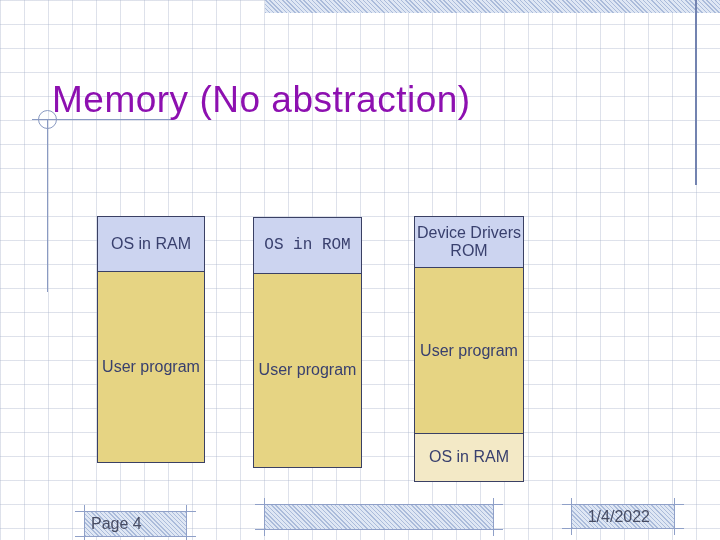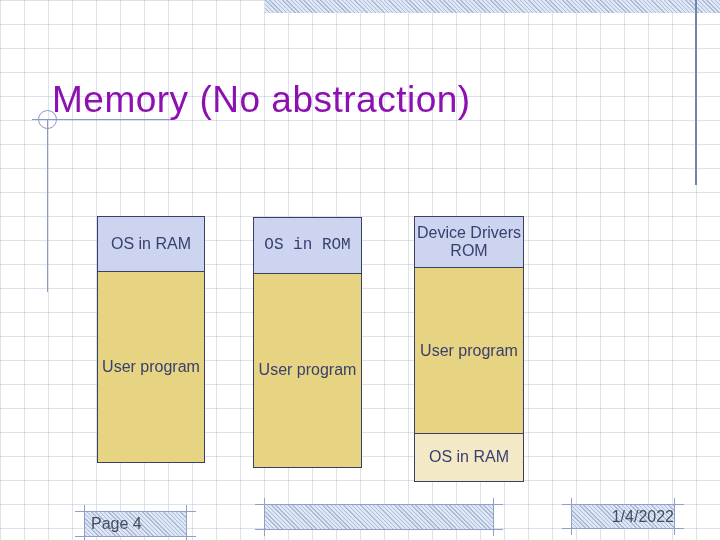--- a/index.html
+++ b/index.html
@@ -44,21 +44,21 @@
   .col3 .s1{height:166px;}
   .col3 .s2{height:48px;}
   .fbox{position:absolute;border:1px solid #8fa0c8;box-sizing:border-box;
     display:flex;align-items:center;color:#474c63;font-size:16px;}
   .fbox::before{content:'';position:absolute;left:-10px;right:-10px;top:-1px;bottom:-1px;
     border-top:1px solid #8fa0c8;border-bottom:1px solid #8fa0c8;pointer-events:none;}
   .fbox::after{content:'';position:absolute;left:-1px;right:-1px;top:-7px;bottom:-7px;
     border-left:1px solid #8fa0c8;border-right:1px solid #8fa0c8;pointer-events:none;}
   .fbox.page{left:84px;top:503px;width:103px;height:26px;padding-left:6px;margin-top:8px;}
   .fbox.mid{left:264px;top:504px;width:230px;height:26px;}
-  .fbox.date{left:571px;top:504px;width:104px;height:25px;justify-content:flex-end;padding-right:0;}
+  .fbox.date{left:571px;top:504px;width:104px;height:25px;justify-content:flex-end;padding-right:24px;}
 </style>
 </head>
 <body>
 
 <div class="slide">
 
   <div class="top-band hatch"></div>
   <div class="right-rule"></div>
 
   <div class="deco-hline"></div>

